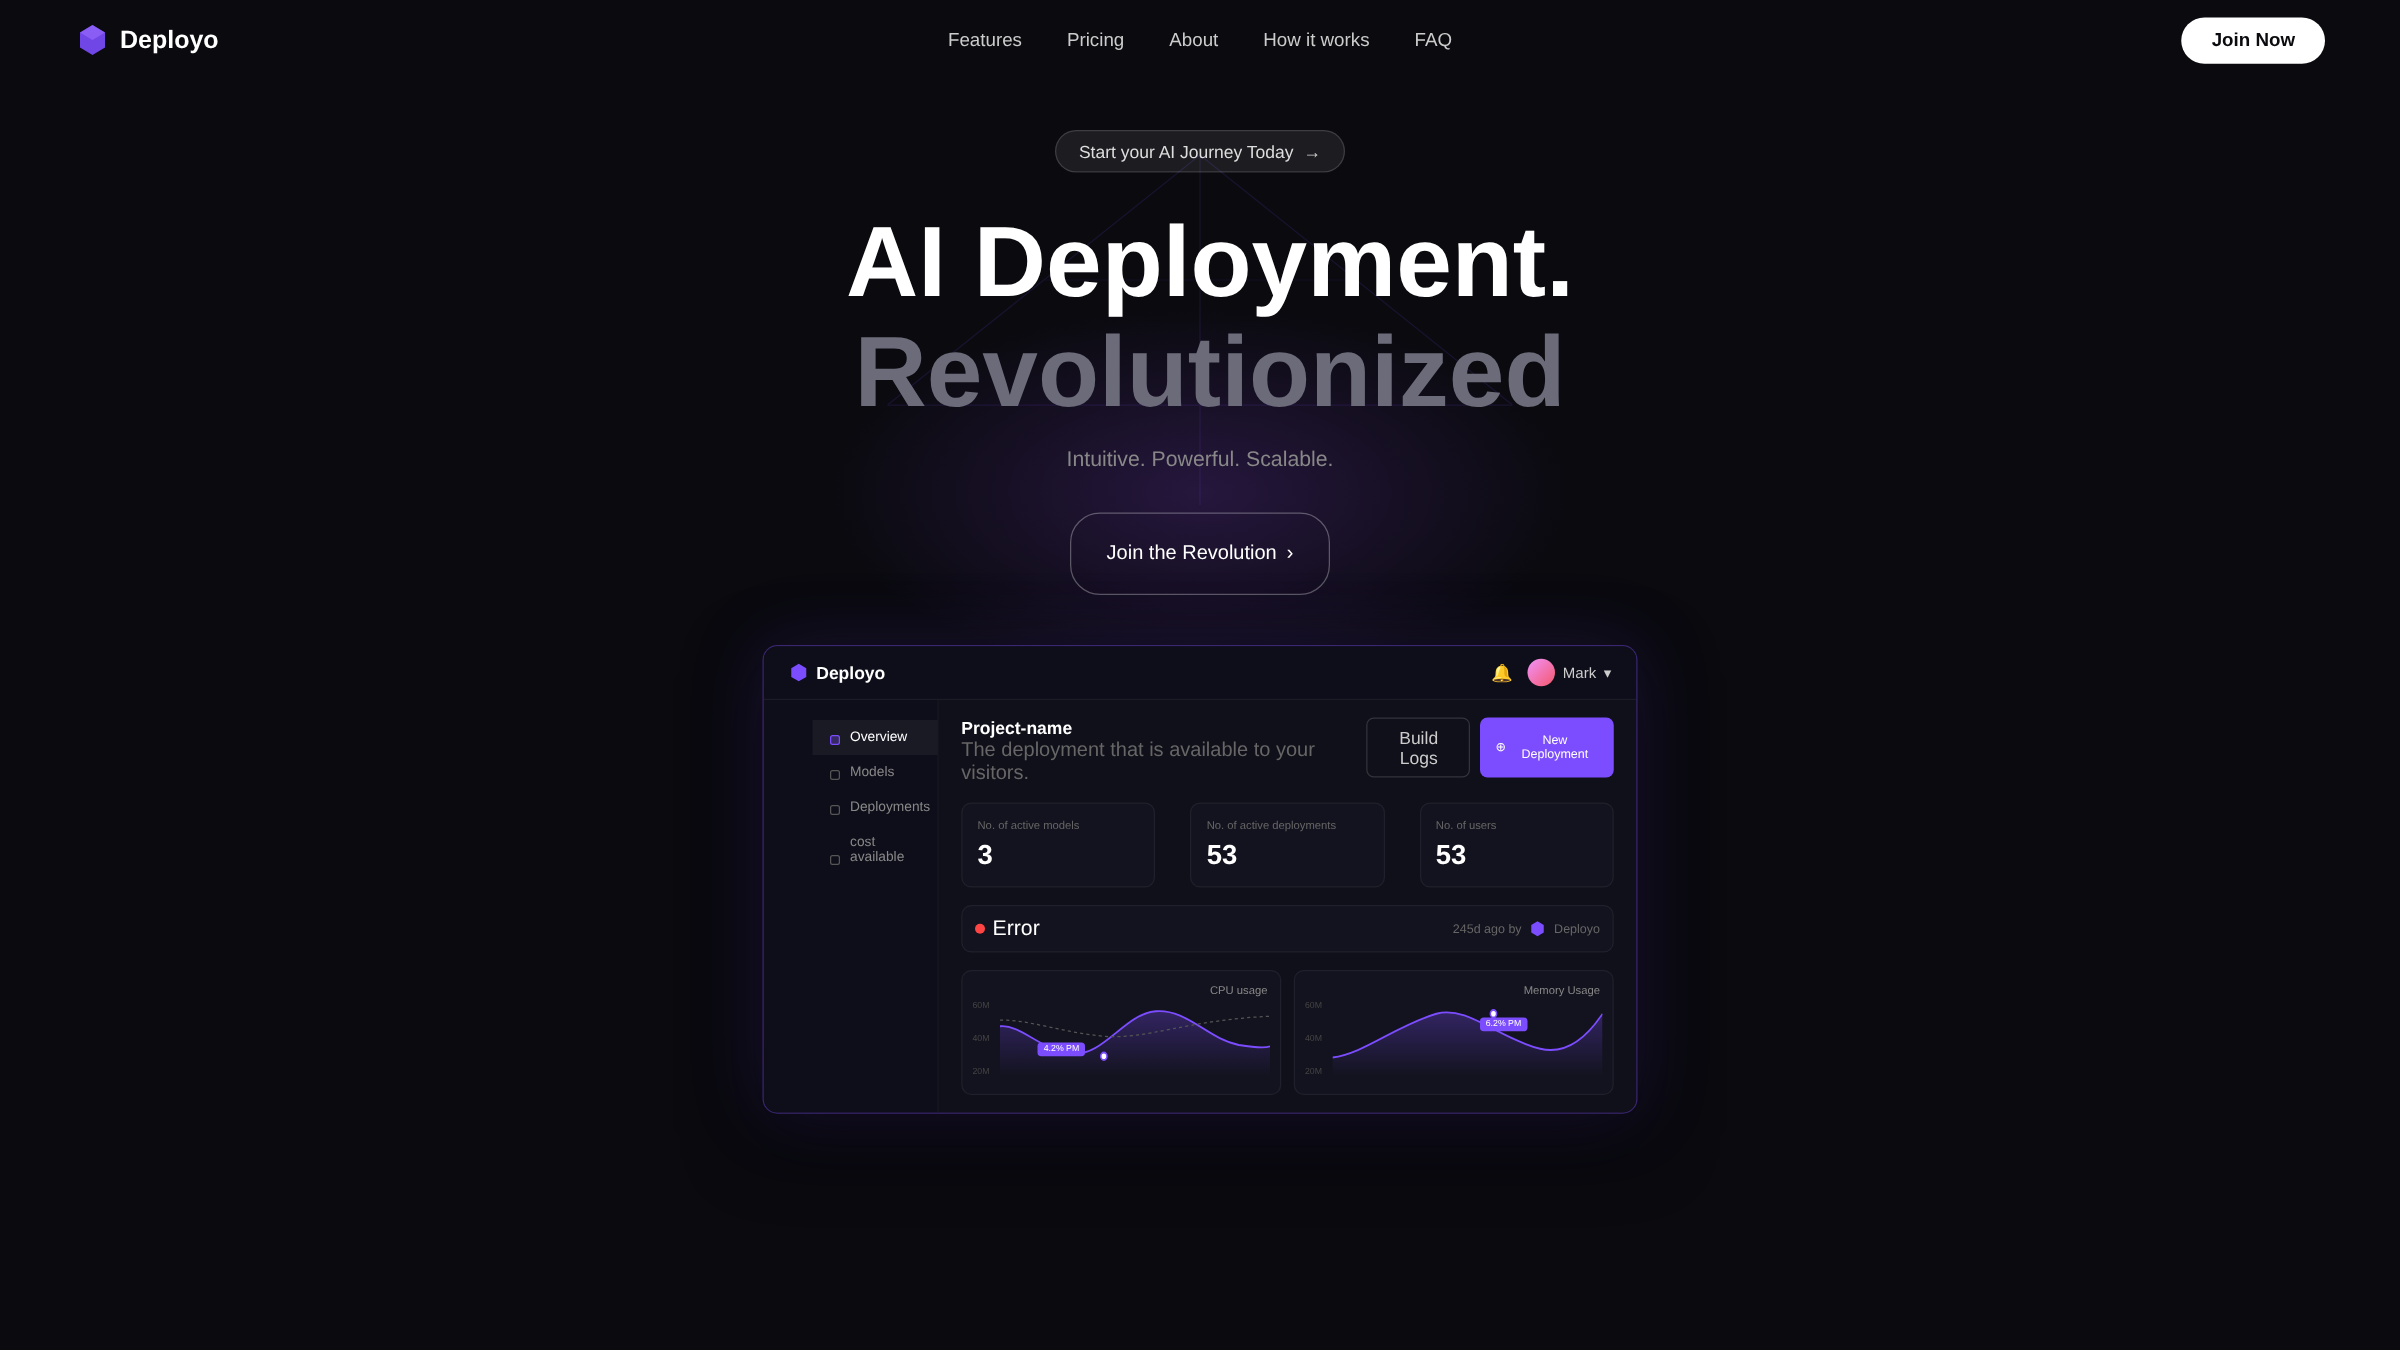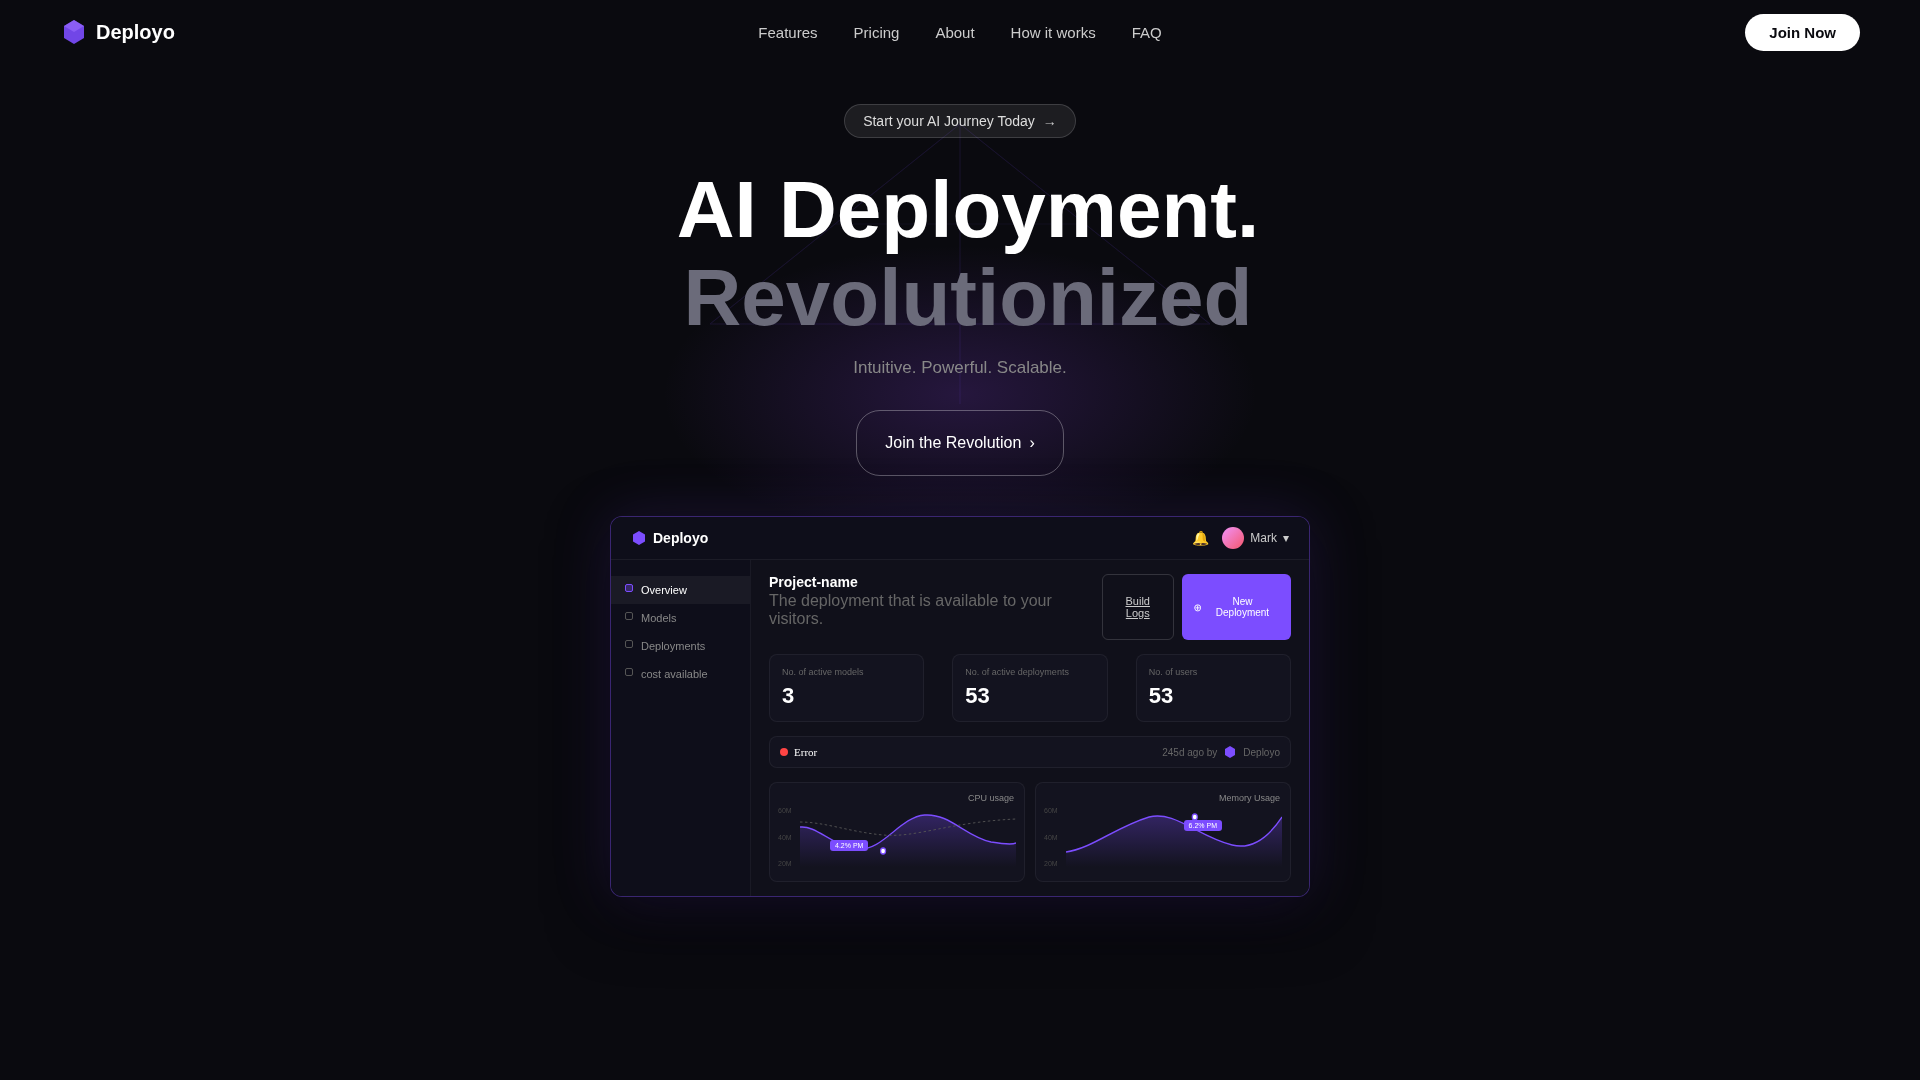--- a/index.html
+++ b/index.html
@@ -224,26 +224,27 @@
     .mockup-sidebar {
       width: 140px;
       background: #0e0e1a;
       border-right: 1px solid rgba(255,255,255,0.05);
       padding: 16px 0;
       flex-shrink: 0;
     }
 
     .mockup-sidebar-item {
       display: flex;
-      align-items: flex-start;
+      align-items: flex-end;
       gap: 8px;
       padding: 8px 14px;
       font-size: 11px;
       color: #888;
       cursor: pointer;
+      margin-left: 39px;
     }
 
     .mockup-sidebar-item.active {
       color: #fff;
       background: rgba(255,255,255,0.05);
     }
 
     .sidebar-dot {
       width: 8px;
       height: 8px;
@@ -286,24 +287,23 @@
     .mockup-header-btns {
       display: flex;
       gap: 8px;
     }
 
     .mockup-btn-secondary {
       background: transparent;
       border: 1px solid rgba(255,255,255,0.15);
       color: #ccc;
       border-radius: 6px;
-      padding: 20px 10px;
-      font-size: 11px;
-      cursor: pointer;
-      text-decoration: underline;
+      padding: 7px 10px;
+      font-size: 14px;
+      cursor: pointer;
     }
 
     .mockup-btn-primary {
       background: #7c4dff;
       border: none;
       color: #fff;
       border-radius: 6px;
       padding: 5px 12px;
       font-size: 10px;
       cursor: pointer;
@@ -348,22 +348,21 @@
       background: #13131f;
       border: 1px solid rgba(255,255,255,0.06);
       border-radius: 8px;
       margin-bottom: 14px;
     }
 
     .mockup-error-left {
       display: flex;
       align-items: center;
       gap: 6px;
-      font-size: 11px;
-      font-family: Liberation Serif, serif;
+      font-size: 17px;
     }
 
     .error-dot {
       width: 8px;
       height: 8px;
       border-radius: 50%;
       background: #ff4444;
     }
 
     .mockup-error-right {

